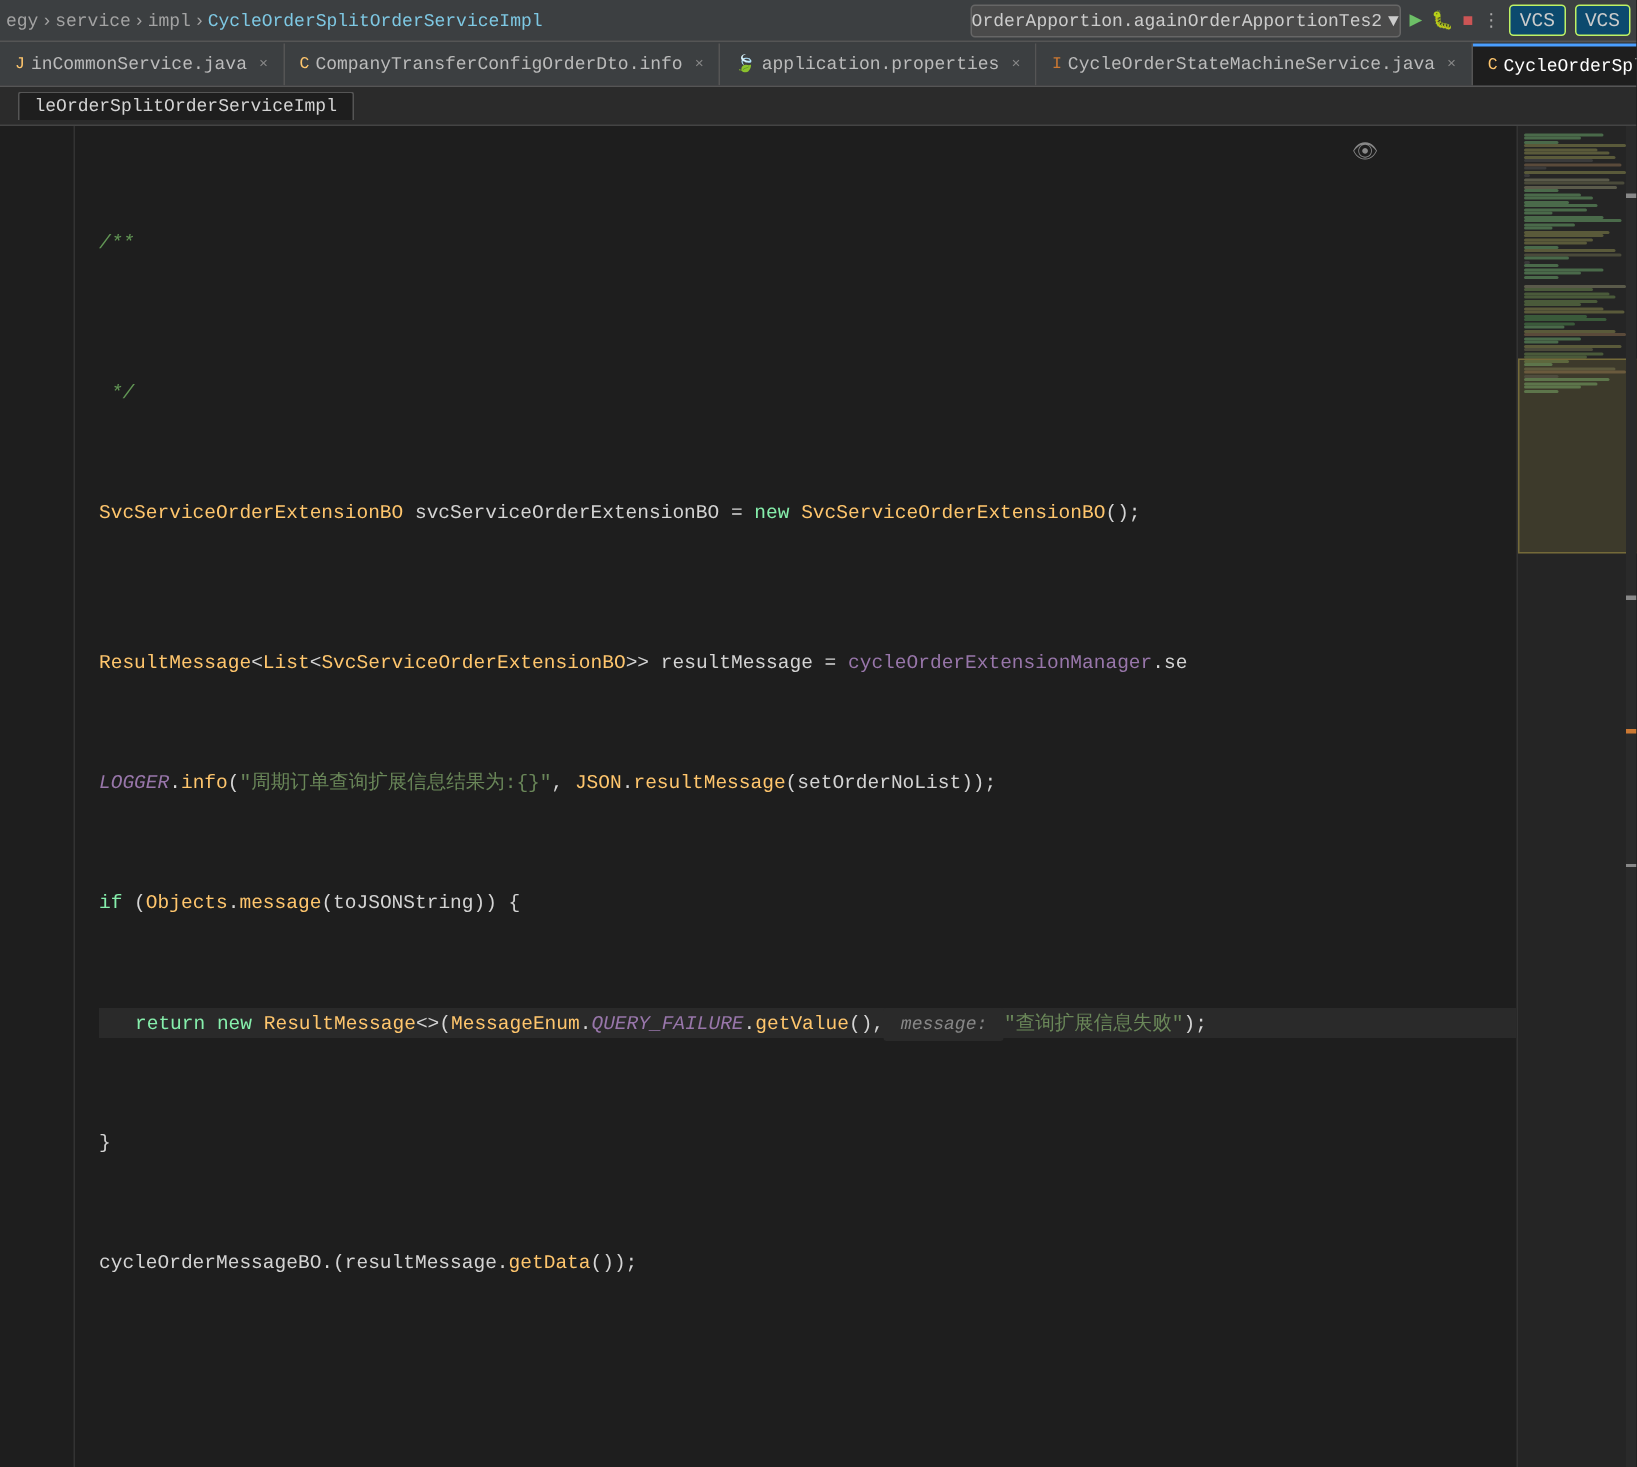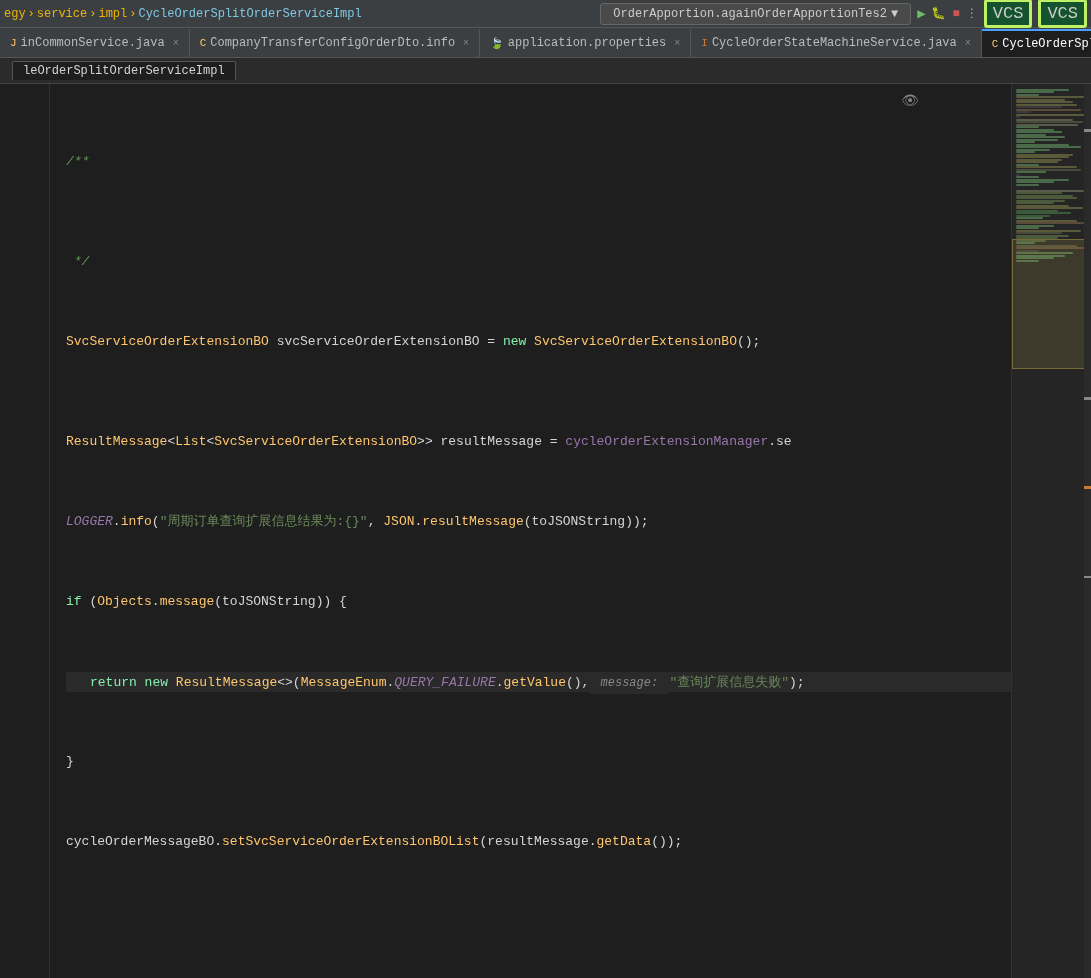--- a/index.html
+++ b/index.html
@@ -26,54 +26,54 @@
       gap: 4px;
     }
     .top-bar .breadcrumb {
       display: flex;
       align-items: center;
       gap: 2px;
       color: #bbb;
       font-size: 12px;
     }
     .top-bar .breadcrumb span {
-      color: #eab308;
+      color: #a3a3a3;
     }
     .top-bar .breadcrumb .active {
       color: #7ec8e3;
     }
     .top-bar-right {
       margin-left: auto;
       display: flex;
       align-items: center;
       gap: 6px;
     }
     .run-bar {
       display: flex;
       align-items: center;
       background: #4a4a4a;
       border: 1px solid #666;
       border-radius: 3px;
-      padding: 0 12px;
+      padding: 0 0;
       height: 22px;
       font-size: 12px;
       color: #ccc;
       gap: 4px;
     }
     .run-btn {
       color: #6dbf67;
       font-size: 14px;
       cursor: pointer;
     }
     .vcs-btn {
-      background: #14532d;
-      border: 3px solid #bef264;
+      background: #0c4a6e;
+      border: 1px solid #bef264;
       border-radius: 3px;
       padding: 2px 6px;
-      font-size: 17px;
+      font-size: 13px;
       color: #ccc;
       cursor: pointer;
     }
 
     
     .tab-bar {
       background: #3c3f41;
       height: 30px;
       display: flex;
       align-items: flex-end;
@@ -340,37 +340,37 @@
         <div class="code-line">
           <span class="type">SvcServiceOrderExtensionBO</span><span> svcServiceOrderExtensionBO </span><span>= </span><span class="kw">new </span><span class="type">SvcServiceOrderExtensionBO</span><span>();</span>
         </div>
         
         
         <div class="code-line">
           <span class="type">ResultMessage</span><span>&lt;</span><span class="type">List</span><span>&lt;</span><span class="type">SvcServiceOrderExtensionBO</span><span>&gt;&gt; resultMessage = </span><span class="field">cycleOrderExtensionManager</span><span>.se</span>
         </div>
         
         <div class="code-line">
-          <span class="logger">LOGGER</span><span>.</span><span class="method">info</span><span>(</span><span class="string">"周期订单查询扩展信息结果为:{}"</span><span>, </span><span class="type">JSON</span><span>.</span><span class="method">resultMessage</span><span>(toJSONString));</span>
+          <span class="logger">LOGGER</span><span>.</span><span class="method">info</span><span>(</span><span class="string">"周期订单查询扩展信息结果为:{}"</span><span>, </span><span class="type">JSON</span><span>.</span><span class="method">resultMessage</span><span>(setOrderNoList));</span>
         </div>
         
         <div class="code-line">
           <span class="kw">if </span><span>(</span><span class="type">Objects</span><span>.</span><span class="method">message</span><span>(toJSONString)) {</span>
         </div>
         
         <div class="code-line" style="background:#2a2a2a;">
           <span style="padding-left:24px;"></span><span class="kw">return </span><span class="kw">new </span><span class="type">ResultMessage</span><span>&lt;&gt;(</span><span class="type">MessageEnum</span><span>.</span><span class="constant">QUERY_FAILURE</span><span>.</span><span class="method">getValue</span><span>(),</span><span class="message-hint"> message: </span><span class="string">"查询扩展信息失败"</span><span>);</span>
         </div>
         
         <div class="code-line">
           <span>}</span>
         </div>
         
         <div class="code-line">
-          <span>cycleOrderMessageBO.</span><span class="method">setSvcServiceOrderExtensionBOList</span><span>(resultMessage.</span><span class="method">getData</span><span>());</span>
+          <span>cycleOrderMessageBO.</span><span>(resultMessage.</span><span class="method">getData</span><span>());</span>
         </div>
         
         
         
         
         
         
         
         
         

